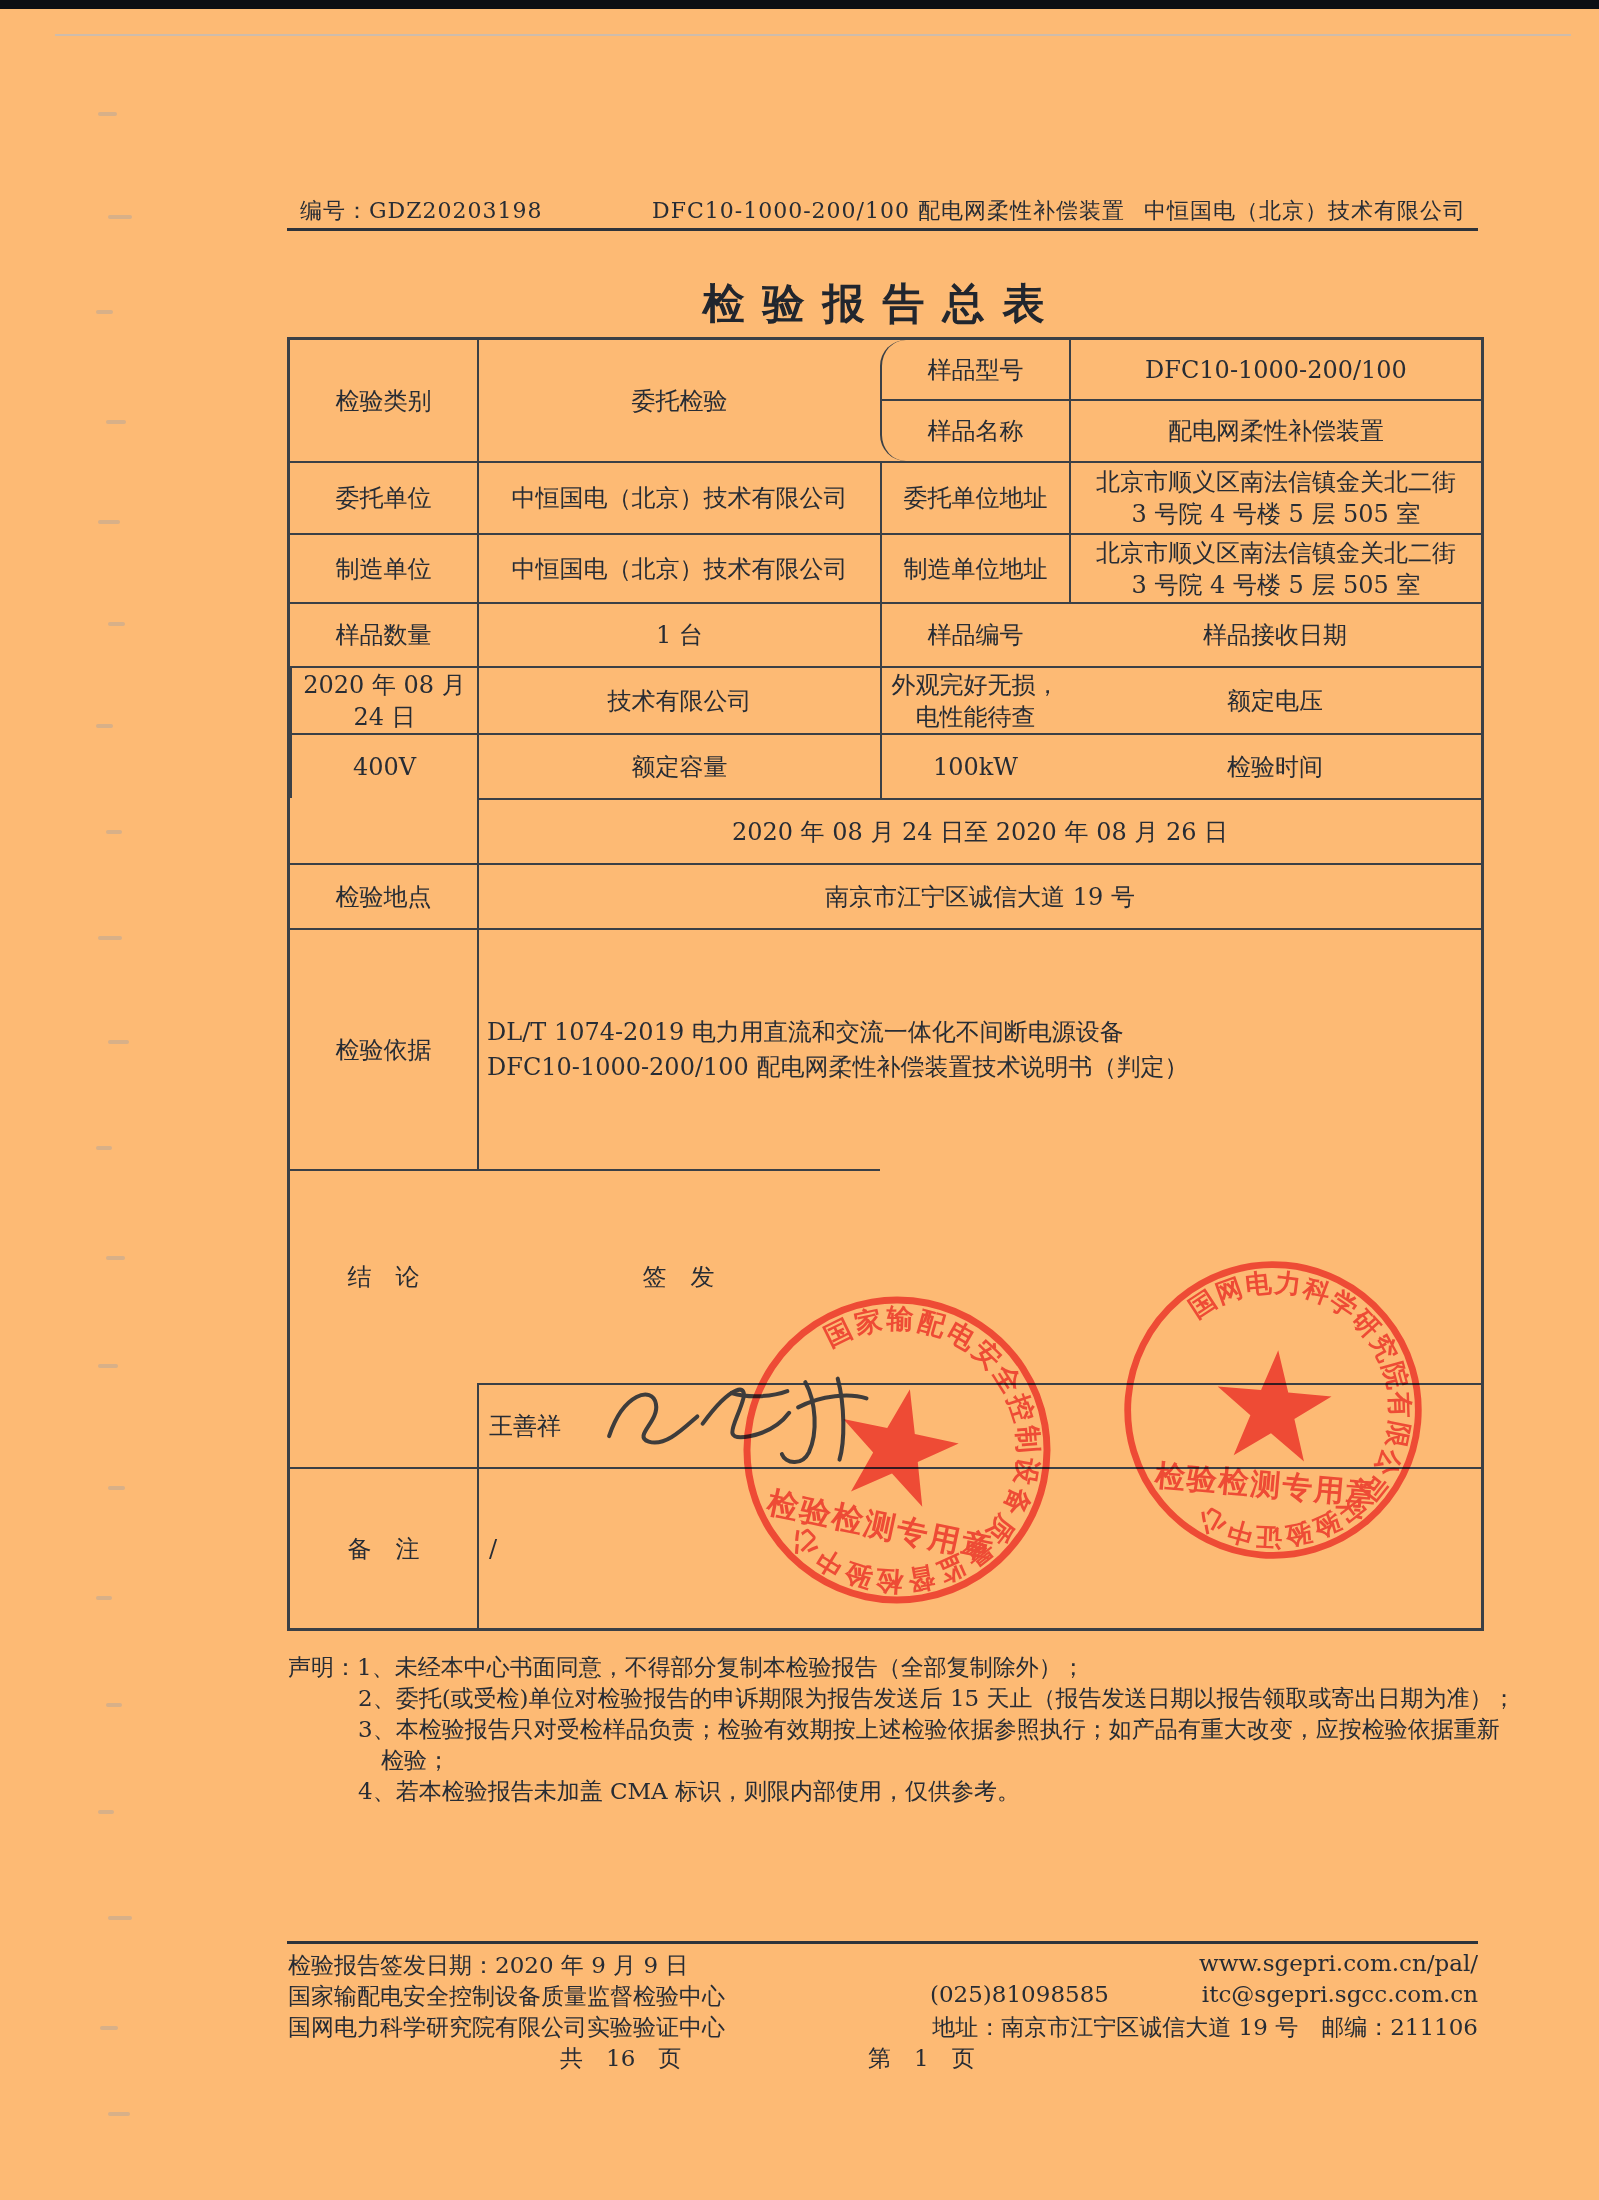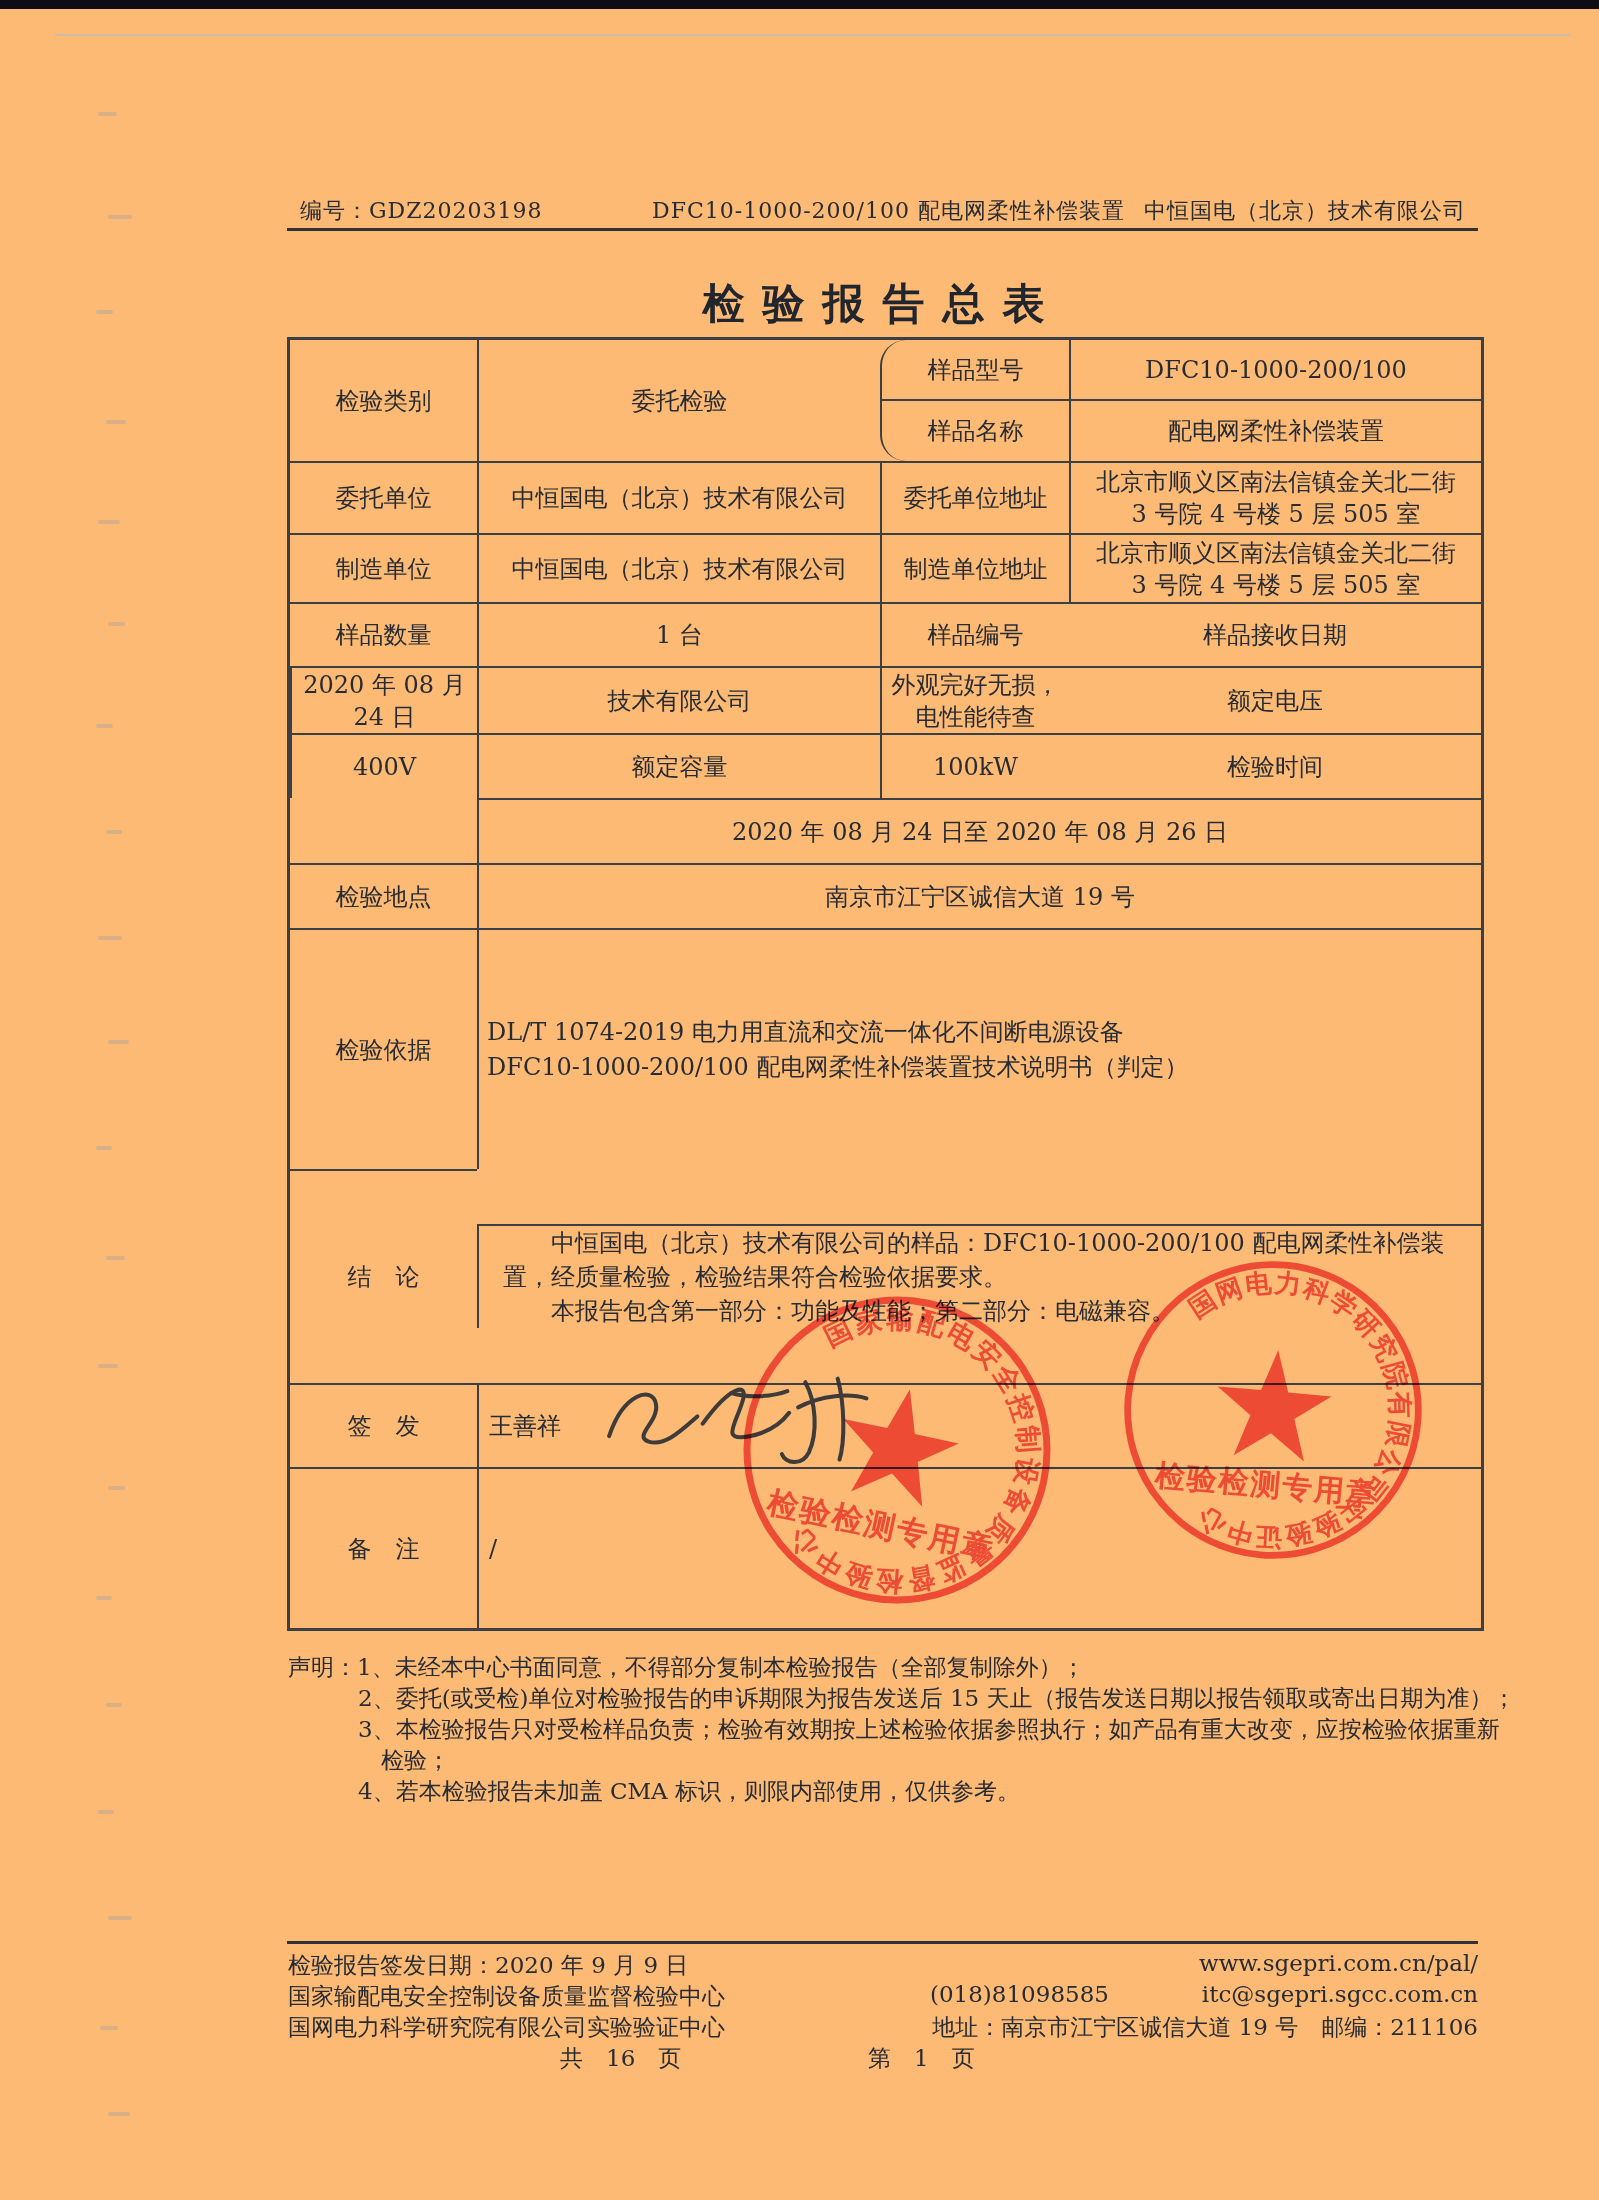--- a/index.html
+++ b/index.html
@@ -107,24 +107,20 @@
     <div class="c bt">检验地点</div>
     <div class="c bl bt merge">南京市江宁区诚信大道 19 号</div>
 
     <div class="c bt">检验依据</div>
     <div class="c bl bt merge basis">
       <span>DL/T 1074-2019 电力用直流和交流一体化不间断电源设备</span>
       <span>DFC10-1000-200/100 配电网柔性补偿装置技术说明书（判定）</span>
     </div>
 
     <div class="c bt">结　论</div>
-    <div class="bl bt merge concl" style="display:flex;flex-direction:column;justify-content:center;">
-      <p>中恒国电（北京）技术有限公司的样品：DFC10-1000-200/100 配电网柔性补偿装置，经质量检验，检验结果符合检验依据要求。</p>
-      <p>本报告包含第一部分：功能及性能；第二部分：电磁兼容。</p>
-    </div>
 
     <div class="c bt">签　发</div>
     <div class="c bl bt merge signcell">
       <span>王善祥</span>
     </div>
 
     <div class="c bt">备　注</div>
     <div class="c bl bt merge signcell">/</div>
   </div>
 
@@ -169,21 +165,21 @@
 　检验；</div>
     <div class="stmt-item">4、若本检验报告未加盖 CMA 标识，则限内部使用，仅供参考。</div>
   </div>
 
   <div class="ft-rule"></div>
   <div class="abs ft" style="left:288px;top:1950px;">检验报告签发日期：2020 年 9 月 9 日</div>
   <div class="abs ft" style="left:288px;top:1981px;">国家输配电安全控制设备质量监督检验中心</div>
   <div class="abs ft" style="left:288px;top:2012px;">国网电力科学研究院有限公司实验验证中心</div>
   <div class="abs ft" style="left:560px;top:2043px;">共　16　页</div>
   <div class="abs ft" style="right:121px;top:1950px;">www.sgepri.com.cn/pal/</div>
-  <div class="abs ft" style="left:930px;top:1981px;">(018)81098585</div>
+  <div class="abs ft" style="left:930px;top:1981px;">(025)81098585</div>
   <div class="abs ft" style="right:121px;top:1981px;">itc@sgepri.sgcc.com.cn</div>
   <div class="abs ft" style="right:121px;top:2012px;">地址：南京市江宁区诚信大道 19 号　邮编：211106</div>
   <div class="abs ft" style="left:868px;top:2043px;">第　1　页</div>
 
 <div class="scan-mark" style="left: 98px; top: 112px; width: 19px;"></div>
     <div class="scan-mark" style="left: 108px; top: 215px; width: 24px;"></div>
     <div class="scan-mark" style="left: 96px; top: 310px; width: 17px;"></div>
     <div class="scan-mark" style="left: 106px; top: 420px; width: 20px;"></div>
     <div class="scan-mark" style="left: 98px; top: 520px; width: 22px;"></div>
     <div class="scan-mark" style="left: 108px; top: 622px; width: 17px;"></div>

